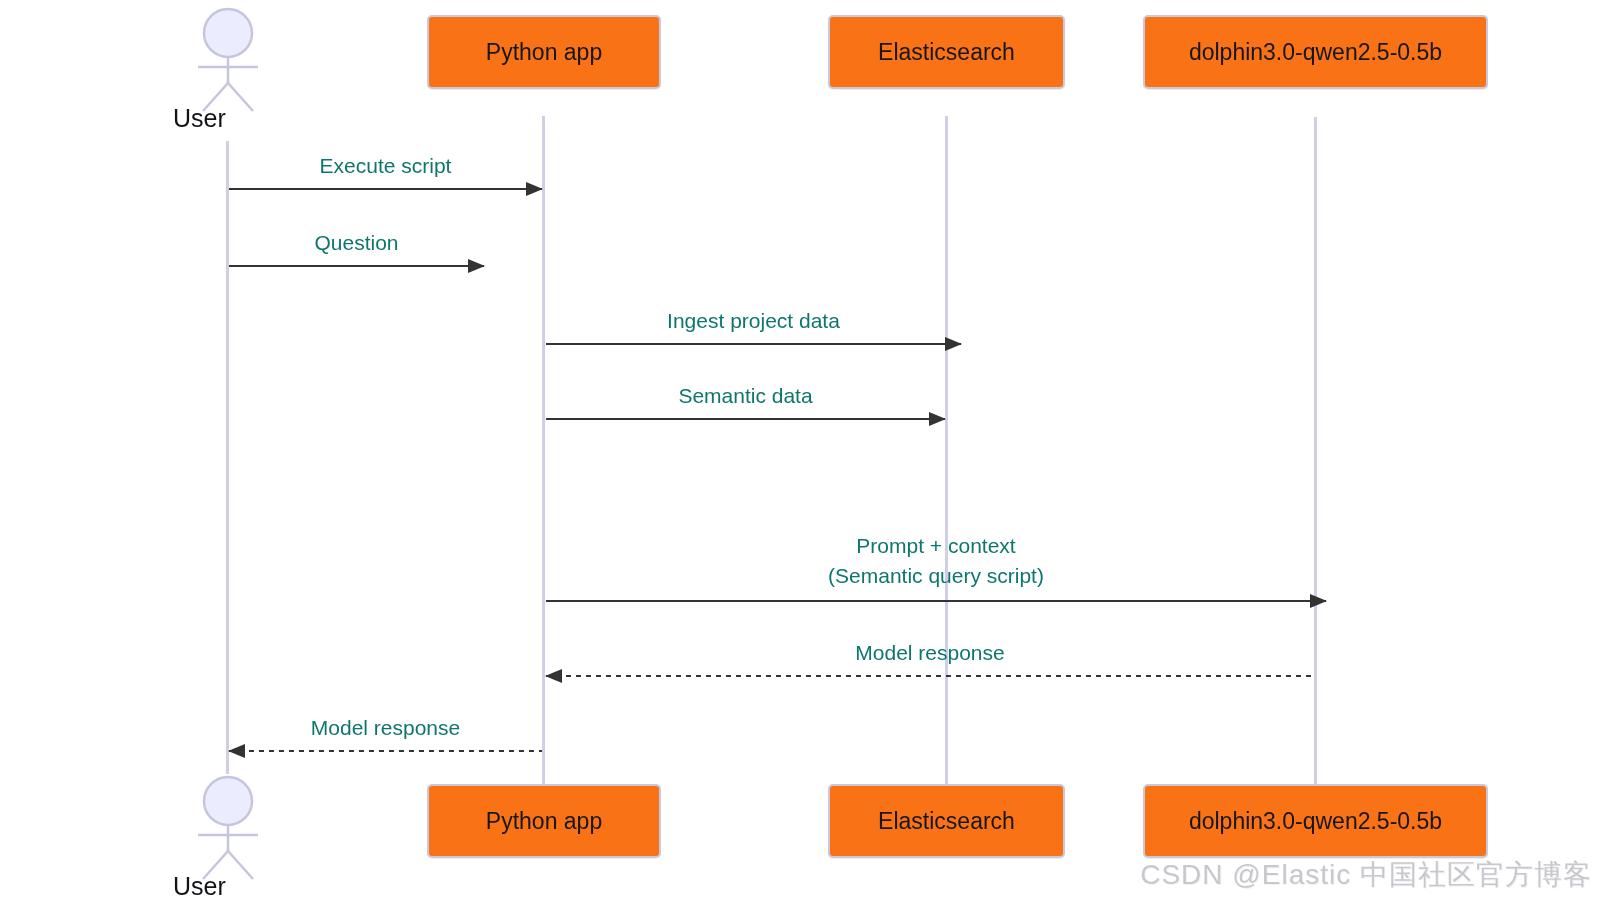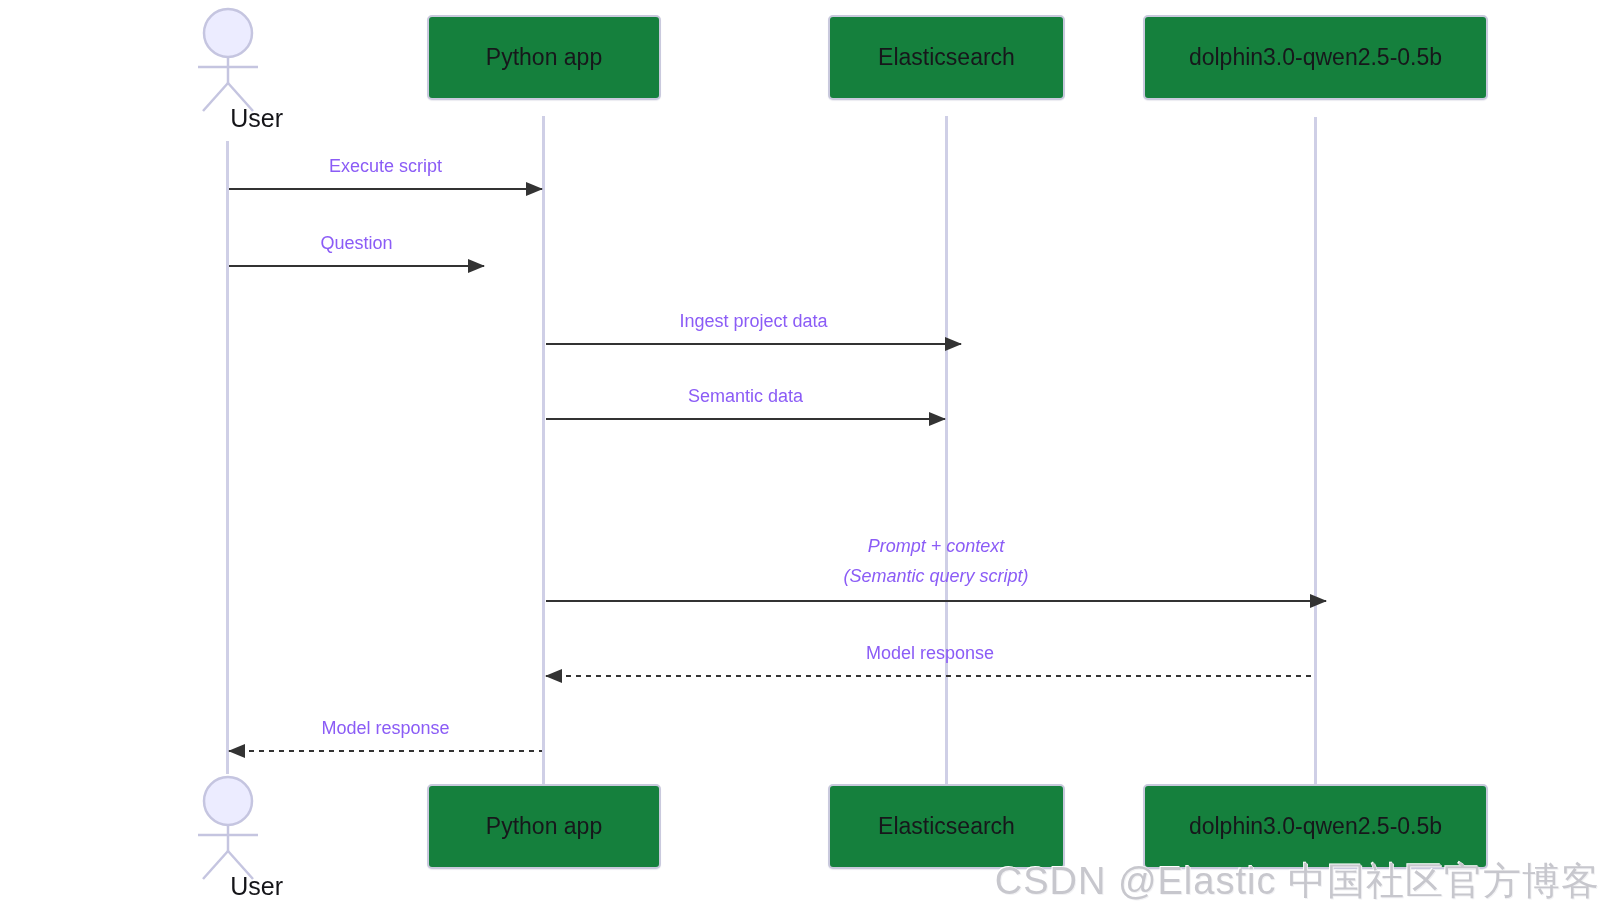--- a/index.html
+++ b/index.html
@@ -9,48 +9,48 @@
   }
   #stage {
     position: relative;
     width: 1600px; height: 906px;
     background: #ffffff;
     overflow: hidden;
   }
   
   .pbox {
     position: absolute;
-    height: 85px;
-    background: #15803d;
+    height: 74px;
+    background: #f97316;
     border: 2px solid #c9c9dd;
     border-radius: 5px;
     box-sizing: border-box;
     display: flex; align-items: center; justify-content: center;
     font-size: 23px; color: #17171b;
     box-shadow: 0 1px 1px rgba(120,120,160,0.15);
   }
   
   .lifeline {
     position: absolute;
     width: 3px;
     background: #cfcfe6;
   }
   
   .actor-fig { position: absolute; width: 70px; height: 106px; }
   .actor-label {
     position: absolute;
-    width: 110px; text-align: right;
+    width: 110px; text-align: left;
     font-size: 25px; color: #141418;
   }
   
   .msg { position: absolute; }
   .msg .lbl {
     position: absolute; left: 0; right: 0; bottom: 9px;
     text-align: center;
-    font-size: 18px; color: #8b5cf6;
+    font-size: 21px; color: #0f766e;
     line-height: 30px;
     white-space: nowrap;
   }
   .msg .line {
     position: absolute; left: 0; right: 0; bottom: 0; height: 2.5px;
   }
   .msg .line.solid { background: #333333; }
   .msg .line.dashed {
     background: repeating-linear-gradient(to right, #333333 0 5px, transparent 5px 10px);
   }
@@ -58,22 +58,22 @@
     position: absolute; bottom: -6px;
     width: 0; height: 0;
     border-top: 7px solid transparent;
     border-bottom: 7px solid transparent;
   }
   .head-r { right: -1px; border-left: 17px solid #333333; }
   .head-l { left: -1px;  border-right: 17px solid #333333; }
   
   .watermark {
     position: absolute;
-    right: 0; top: 856px;
-    font-size: 38px;
+    right: 8px; top: 856px;
+    font-size: 28px;
     color: #c7c7cd;
     letter-spacing: 1px;
     text-shadow: 1px 1px 0 #f2f2f4, -1px -1px 0 #ffffff;
     white-space: nowrap;
   }
 </style>
 </head>
 <body>
 
 <div id="stage">
@@ -114,21 +114,21 @@
     <div class="head-r"></div>
   </div>
 
   <div class="msg" style="left:546px; top:376px; width:399px; height:44px;">
     <div class="lbl">Semantic data</div>
     <div class="line solid"></div>
     <div class="head-r"></div>
   </div>
 
 
-  <div class="msg" style="left:546px; top:526px; width:780px; height:76px;font-style:italic;">
+  <div class="msg" style="left:546px; top:526px; width:780px; height:76px;">
     <div class="lbl" style="bottom:11px;">
       <div>Prompt + context</div>
       <div>(Semantic query script)</div>
     </div>
     <div class="line solid"></div>
     <div class="head-r"></div>
   </div>
 
   <div class="msg" style="left:546px; top:633px; width:768px; height:44px;">
     <div class="lbl">Model response</div>

